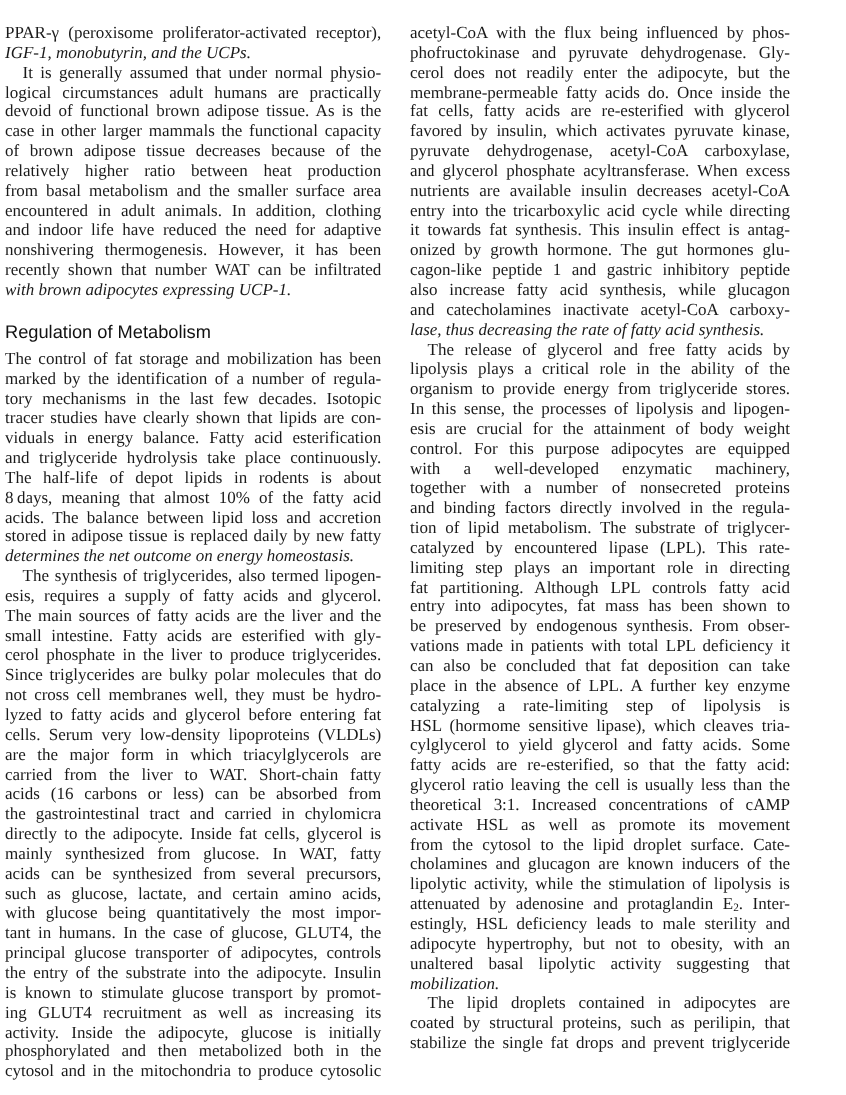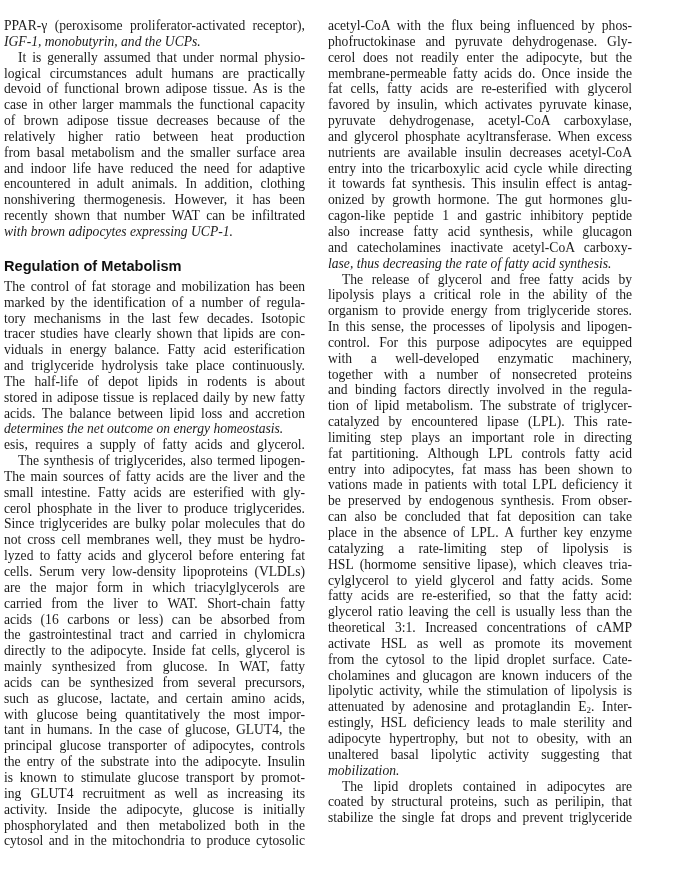--- a/index.html
+++ b/index.html
@@ -4,21 +4,21 @@
 <style>
   html, body { margin: 0; padding: 0; background: #ffffff; }
   body { width: 677px; height: 876px; overflow: hidden; position: relative; }
   .page { position: absolute; left: 0; top: 0; width: 677px; height: 876px; background: #fff; }
   .col { position: absolute; top: 18px; font-family: "Liberation Serif", "DejaVu Serif", serif; font-size: 13.6px; line-height: 15.85px; color: #1a1a1a; }
   .col.left { left: 4px; width: 301px; }
   .col.right { left: 328px; width: 304px; }
   .line { display: block; white-space: nowrap; text-align: justify; text-align-last: justify; height: 15.85px; overflow: visible; }
   .line.last { text-align-last: left; font-style: italic; }
   .line.indent { padding-left: 14px; }
-  .heading { font-family: "Liberation Sans", "DejaVu Sans", sans-serif; font-weight: bold; font-size: 14.6px; color: #111; height: 17px; line-height: 17px; display: block; white-space: nowrap; }
+  .heading { font-family: "Liberation Sans", "DejaVu Sans", sans-serif; font-weight: normal; font-size: 14.6px; color: #111; height: 17px; line-height: 17px; display: block; white-space: nowrap; }
   .gap-sm { display: block; height: 9px; }
   .gap-md { display: block; height: 4px; }
   sub { font-size: 9px; vertical-align: -2px; line-height: 0; }
 </style>
 </head>
 <body>
 
 <div class="page">
 
   <div class="col left">
@@ -27,45 +27,46 @@
         <span class="line last">IGF-1, monobutyrin, and the UCPs.</span>
       </div>
     <div>
         <span class="line indent">It is generally assumed that under normal physio-</span>
         <span class="line">logical circumstances adult humans are practically</span>
         <span class="line">devoid of functional brown adipose tissue. As is the</span>
         <span class="line">case in other larger mammals the functional capacity</span>
         <span class="line">of brown adipose tissue decreases because of the</span>
         <span class="line">relatively higher ratio between heat production</span>
         <span class="line">from basal metabolism and the smaller surface area</span>
+        <span class="line">encountered in adult animals. In addition, clothing</span>
         <span class="line">and indoor life have reduced the need for adaptive</span>
-        <span class="line">encountered in adult animals. In addition, clothing</span>
         <span class="line">nonshivering thermogenesis. However, it has been</span>
         <span class="line">recently shown that number WAT can be infiltrated</span>
         <span class="line last">with brown adipocytes expressing UCP-1.</span>
       </div>
     <span class="gap-sm"></span>
     <span class="gap-sm"></span>
     <span class="heading">Regulation of Metabolism</span>
     <span class="gap-md"></span>
     <div>
         <span class="line">The control of fat storage and mobilization has been</span>
         <span class="line">marked by the identification of a number of regula-</span>
         <span class="line">tory mechanisms in the last few decades. Isotopic</span>
         <span class="line">tracer studies have clearly shown that lipids are con-</span>
         <span class="line">viduals in energy balance. Fatty acid esterification</span>
         <span class="line">and triglyceride hydrolysis take place continuously.</span>
         <span class="line">The half-life of depot lipids in rodents is about</span>
+        <span class="line">8 days, meaning that almost 10% of the fatty acid</span>
+        <span class="line">acids. The balance between lipid loss and accretion</span>
         <span class="line">stored in adipose tissue is replaced daily by new fatty</span>
-        <span class="line">acids. The balance between lipid loss and accretion</span>
         <span class="line last">determines the net outcome on energy homeostasis.</span>
       </div>
     <div>
+        <span class="line indent">The synthesis of triglycerides, also termed lipogen-</span>
         <span class="line">esis, requires a supply of fatty acids and glycerol.</span>
-        <span class="line indent">The synthesis of triglycerides, also termed lipogen-</span>
         <span class="line">The main sources of fatty acids are the liver and the</span>
         <span class="line">small intestine. Fatty acids are esterified with gly-</span>
         <span class="line">cerol phosphate in the liver to produce triglycerides.</span>
         <span class="line">Since triglycerides are bulky polar molecules that do</span>
         <span class="line">not cross cell membranes well, they must be hydro-</span>
         <span class="line">lyzed to fatty acids and glycerol before entering fat</span>
         <span class="line">cells. Serum very low-density lipoproteins (VLDLs)</span>
         <span class="line">are the major form in which triacylglycerols are</span>
         <span class="line">carried from the liver to WAT. Short-chain fatty</span>
         <span class="line">acids (16 carbons or less) can be absorbed from</span>
@@ -104,31 +105,32 @@
         <span class="line">also increase fatty acid synthesis, while glucagon</span>
         <span class="line">and catecholamines inactivate acetyl-CoA carboxy-</span>
         <span class="line last">lase, thus decreasing the rate of fatty acid synthesis.</span>
       </div>
     <div>
       <div>
           <span class="line indent">The release of glycerol and free fatty acids by</span>
           <span class="line">lipolysis plays a critical role in the ability of the</span>
           <span class="line">organism to provide energy from triglyceride stores.</span>
           <span class="line">In this sense, the processes of lipolysis and lipogen-</span>
+          <span class="line">esis are crucial for the attainment of body weight</span>
           <span class="line">control. For this purpose adipocytes are equipped</span>
           <span class="line">with a well-developed enzymatic machinery,</span>
           <span class="line">together with a number of nonsecreted proteins</span>
           <span class="line">and binding factors directly involved in the regula-</span>
           <span class="line">tion of lipid metabolism. The substrate of triglycer-</span>
           <span class="line">catalyzed by encountered lipase (LPL). This rate-</span>
           <span class="line">limiting step plays an important role in directing</span>
           <span class="line">fat partitioning. Although LPL controls fatty acid</span>
           <span class="line">entry into adipocytes, fat mass has been shown to</span>
+          <span class="line">be preserved by endogenous synthesis. From obser-</span>
           <span class="line">vations made in patients with total LPL deficiency it</span>
-          <span class="line">be preserved by endogenous synthesis. From obser-</span>
           <span class="line">can also be concluded that fat deposition can take</span>
           <span class="line">place in the absence of LPL. A further key enzyme</span>
           <span class="line">catalyzing a rate-limiting step of lipolysis is</span>
           <span class="line">HSL (hormome sensitive lipase), which cleaves tria-</span>
           <span class="line">cylglycerol to yield glycerol and fatty acids. Some</span>
           <span class="line">fatty acids are re-esterified, so that the fatty acid:</span>
           <span class="line">glycerol ratio leaving the cell is usually less than the</span>
           <span class="line">theoretical 3:1. Increased concentrations of cAMP</span>
           <span class="line">activate HSL as well as promote its movement</span>
           <span class="line">from the cytosol to the lipid droplet surface. Cate-</span>

